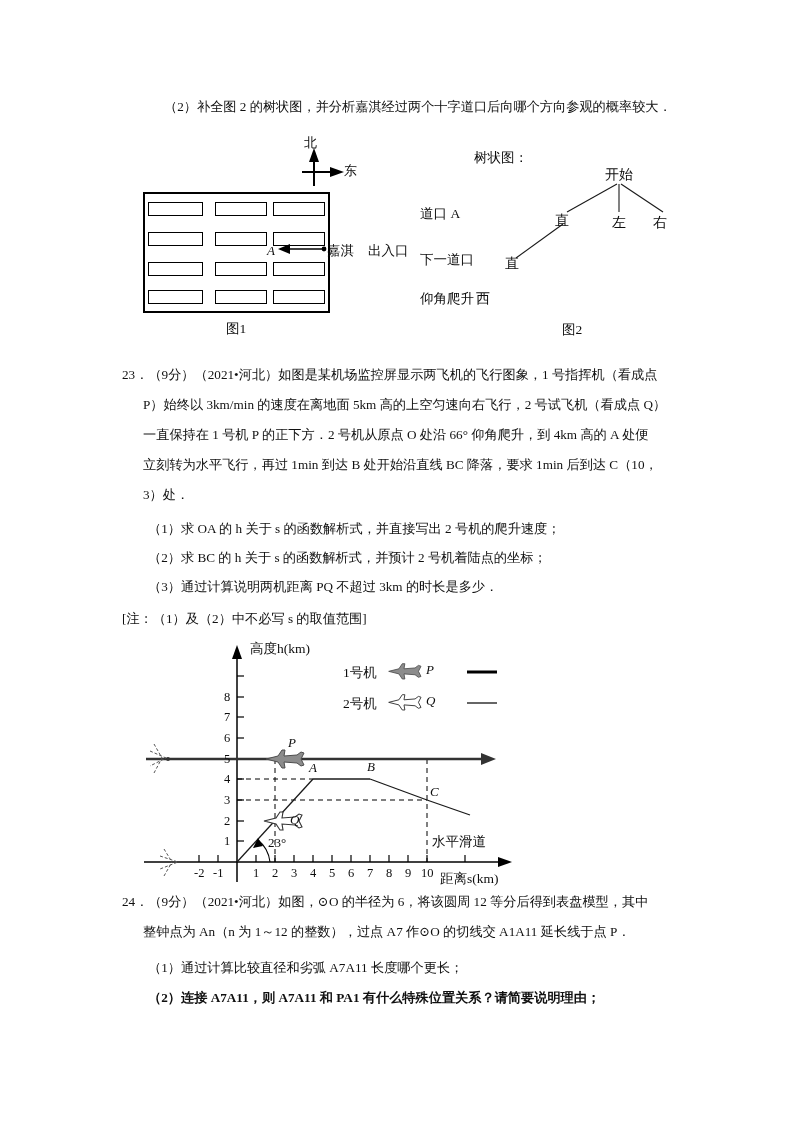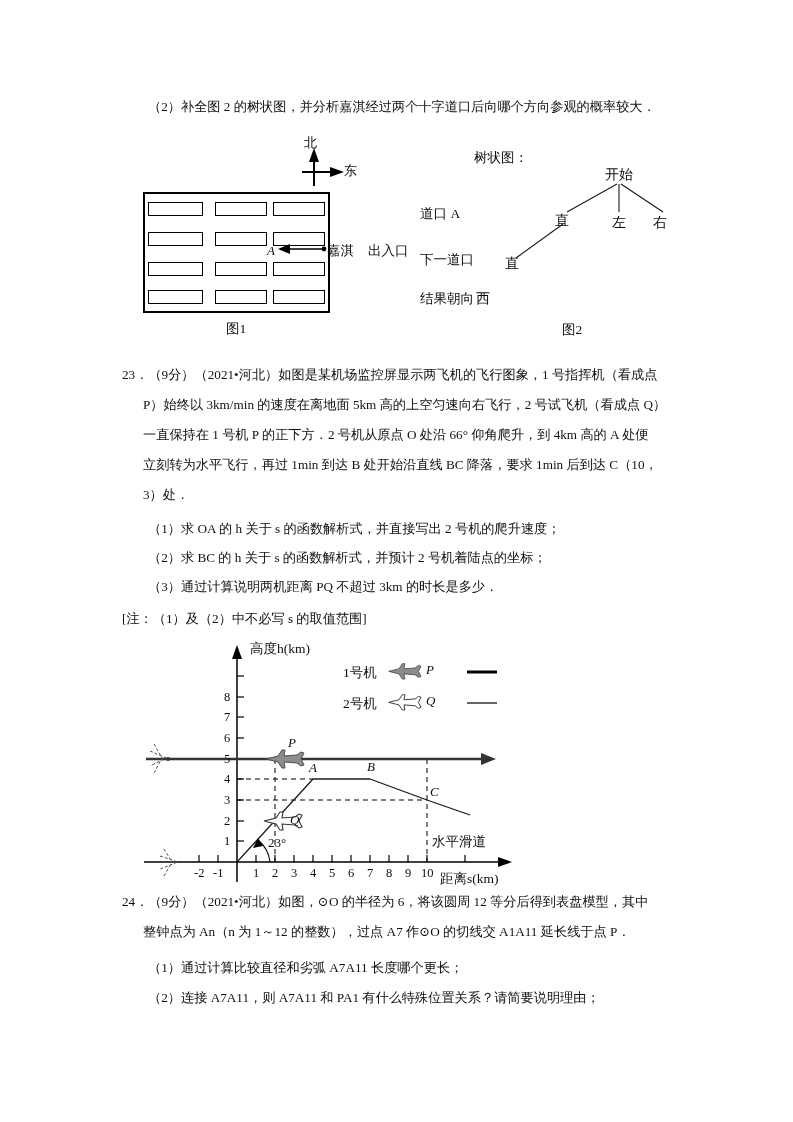--- a/index.html
+++ b/index.html
@@ -62,21 +62,21 @@
   
   #chart-wrap { position: absolute; left: 140px; top: 640px; width: 500px; height: 250px; }
   .lbl { position: absolute; font-size: 12.5px; white-space: nowrap; color: #0d0d0d; }
   .lbl-i { position: absolute; font-size: 13px; font-style: italic; white-space: nowrap; color: #0d0d0d; }
 </style>
 </head>
 <body>
 
 <div class="page">
 
-  <div class="txt" style="left:148px; top:98px;text-align:right;">（2）补全图 2 的树状图，并分析嘉淇经过两个十字道口后向哪个方向参观的概率较大．</div>
+  <div class="txt" style="left:164px; top:98px;text-align:right;">（2）补全图 2 的树状图，并分析嘉淇经过两个十字道口后向哪个方向参观的概率较大．</div>
 
   <div id="compass">
     <svg width="100" height="50" viewBox="0 0 100 50">
       <line x1="18" y1="18" x2="18" y2="46" stroke="#000" stroke-width="2"></line>
       <line x1="6" y1="32" x2="38" y2="32" stroke="#000" stroke-width="2"></line>
       <polygon points="18,8 13,22 23,22" fill="#000"></polygon>
       <polygon points="48,32 34,27 34,37" fill="#000"></polygon>
     </svg>
     <div class="lbl" style="left:8px; top:-6px; font-size:13px;">北</div>
     <div class="lbl" style="left:48px; top:22px; font-size:13px;">东</div>
@@ -127,21 +127,21 @@
 
       <line x1="197" y1="34" x2="147" y2="62" stroke="#1a1a1a" stroke-width="1.1"></line>
       <line x1="199" y1="34" x2="199" y2="62" stroke="#1a1a1a" stroke-width="1.1"></line>
       <line x1="201" y1="34" x2="243" y2="62" stroke="#1a1a1a" stroke-width="1.1"></line>
 
       <line x1="143" y1="74" x2="96" y2="108" stroke="#1a1a1a" stroke-width="1.1"></line>
     </svg>
 
     <div class="lbl" style="left:0px; top:55px; font-size:13.5px;">道口 A</div>
     <div class="lbl" style="left:0px; top:101px; font-size:13.5px;">下一道口</div>
-    <div class="lbl" style="left:0px; top:140px; font-size:13.5px;">结果朝向</div>
+    <div class="lbl" style="left:0px; top:140px; font-size:13.5px;">仰角爬升</div>
 
     <div class="lbl" style="left:185px; top:16px; font-size:14px;">开始</div>
     <div class="lbl" style="left:135px; top:62px; font-size:14px;">直</div>
     <div class="lbl" style="left:192px; top:64px; font-size:14px;">左</div>
     <div class="lbl" style="left:233px; top:64px; font-size:14px;">右</div>
     <div class="lbl" style="left:85px; top:105px; font-size:14px;">直</div>
     <div class="lbl" style="left:56px; top:140px; font-size:14px;">西</div>
 
     <div class="lbl" style="left:142px; top:171px; font-size:13.5px;">图2</div>
   </div>
@@ -294,15 +294,15 @@
     
     <div class="lbl" style="left:203px; top:24px; font-size:13.5px;">1号机</div>
     <div class="lbl-i" style="left:286px; top:22px;">P</div>
     <div class="lbl" style="left:203px; top:55px; font-size:13.5px;">2号机</div>
     <div class="lbl-i" style="left:286px; top:53px;">Q</div>
   </div>
 
   <div class="txt" style="left:122px; top:893px;">24．（9分）（2021•河北）如图，⊙O 的半径为 6，将该圆周 12 等分后得到表盘模型，其中</div>
   <div class="txt" style="left:143px; top:923px;">整钟点为 An（n 为 1～12 的整数），过点 A7 作⊙O 的切线交 A1A11 延长线于点 P．</div>
   <div class="txt" style="left:148px; top:959px;">（1）通过计算比较直径和劣弧 A7A11 长度哪个更长；</div>
-  <div class="txt" style="left:148px; top:989px;">（2）连接 A7A11，则 A7A11 和 PA1 有什么特殊位置关系？请简要说明理由；</div>
+  <div class="txt" style="left:148px; top:989px;font-weight:bold;">（2）连接 A7A11，则 A7A11 和 PA1 有什么特殊位置关系？请简要说明理由；</div>
 
 </div>
 
 </body></html>

